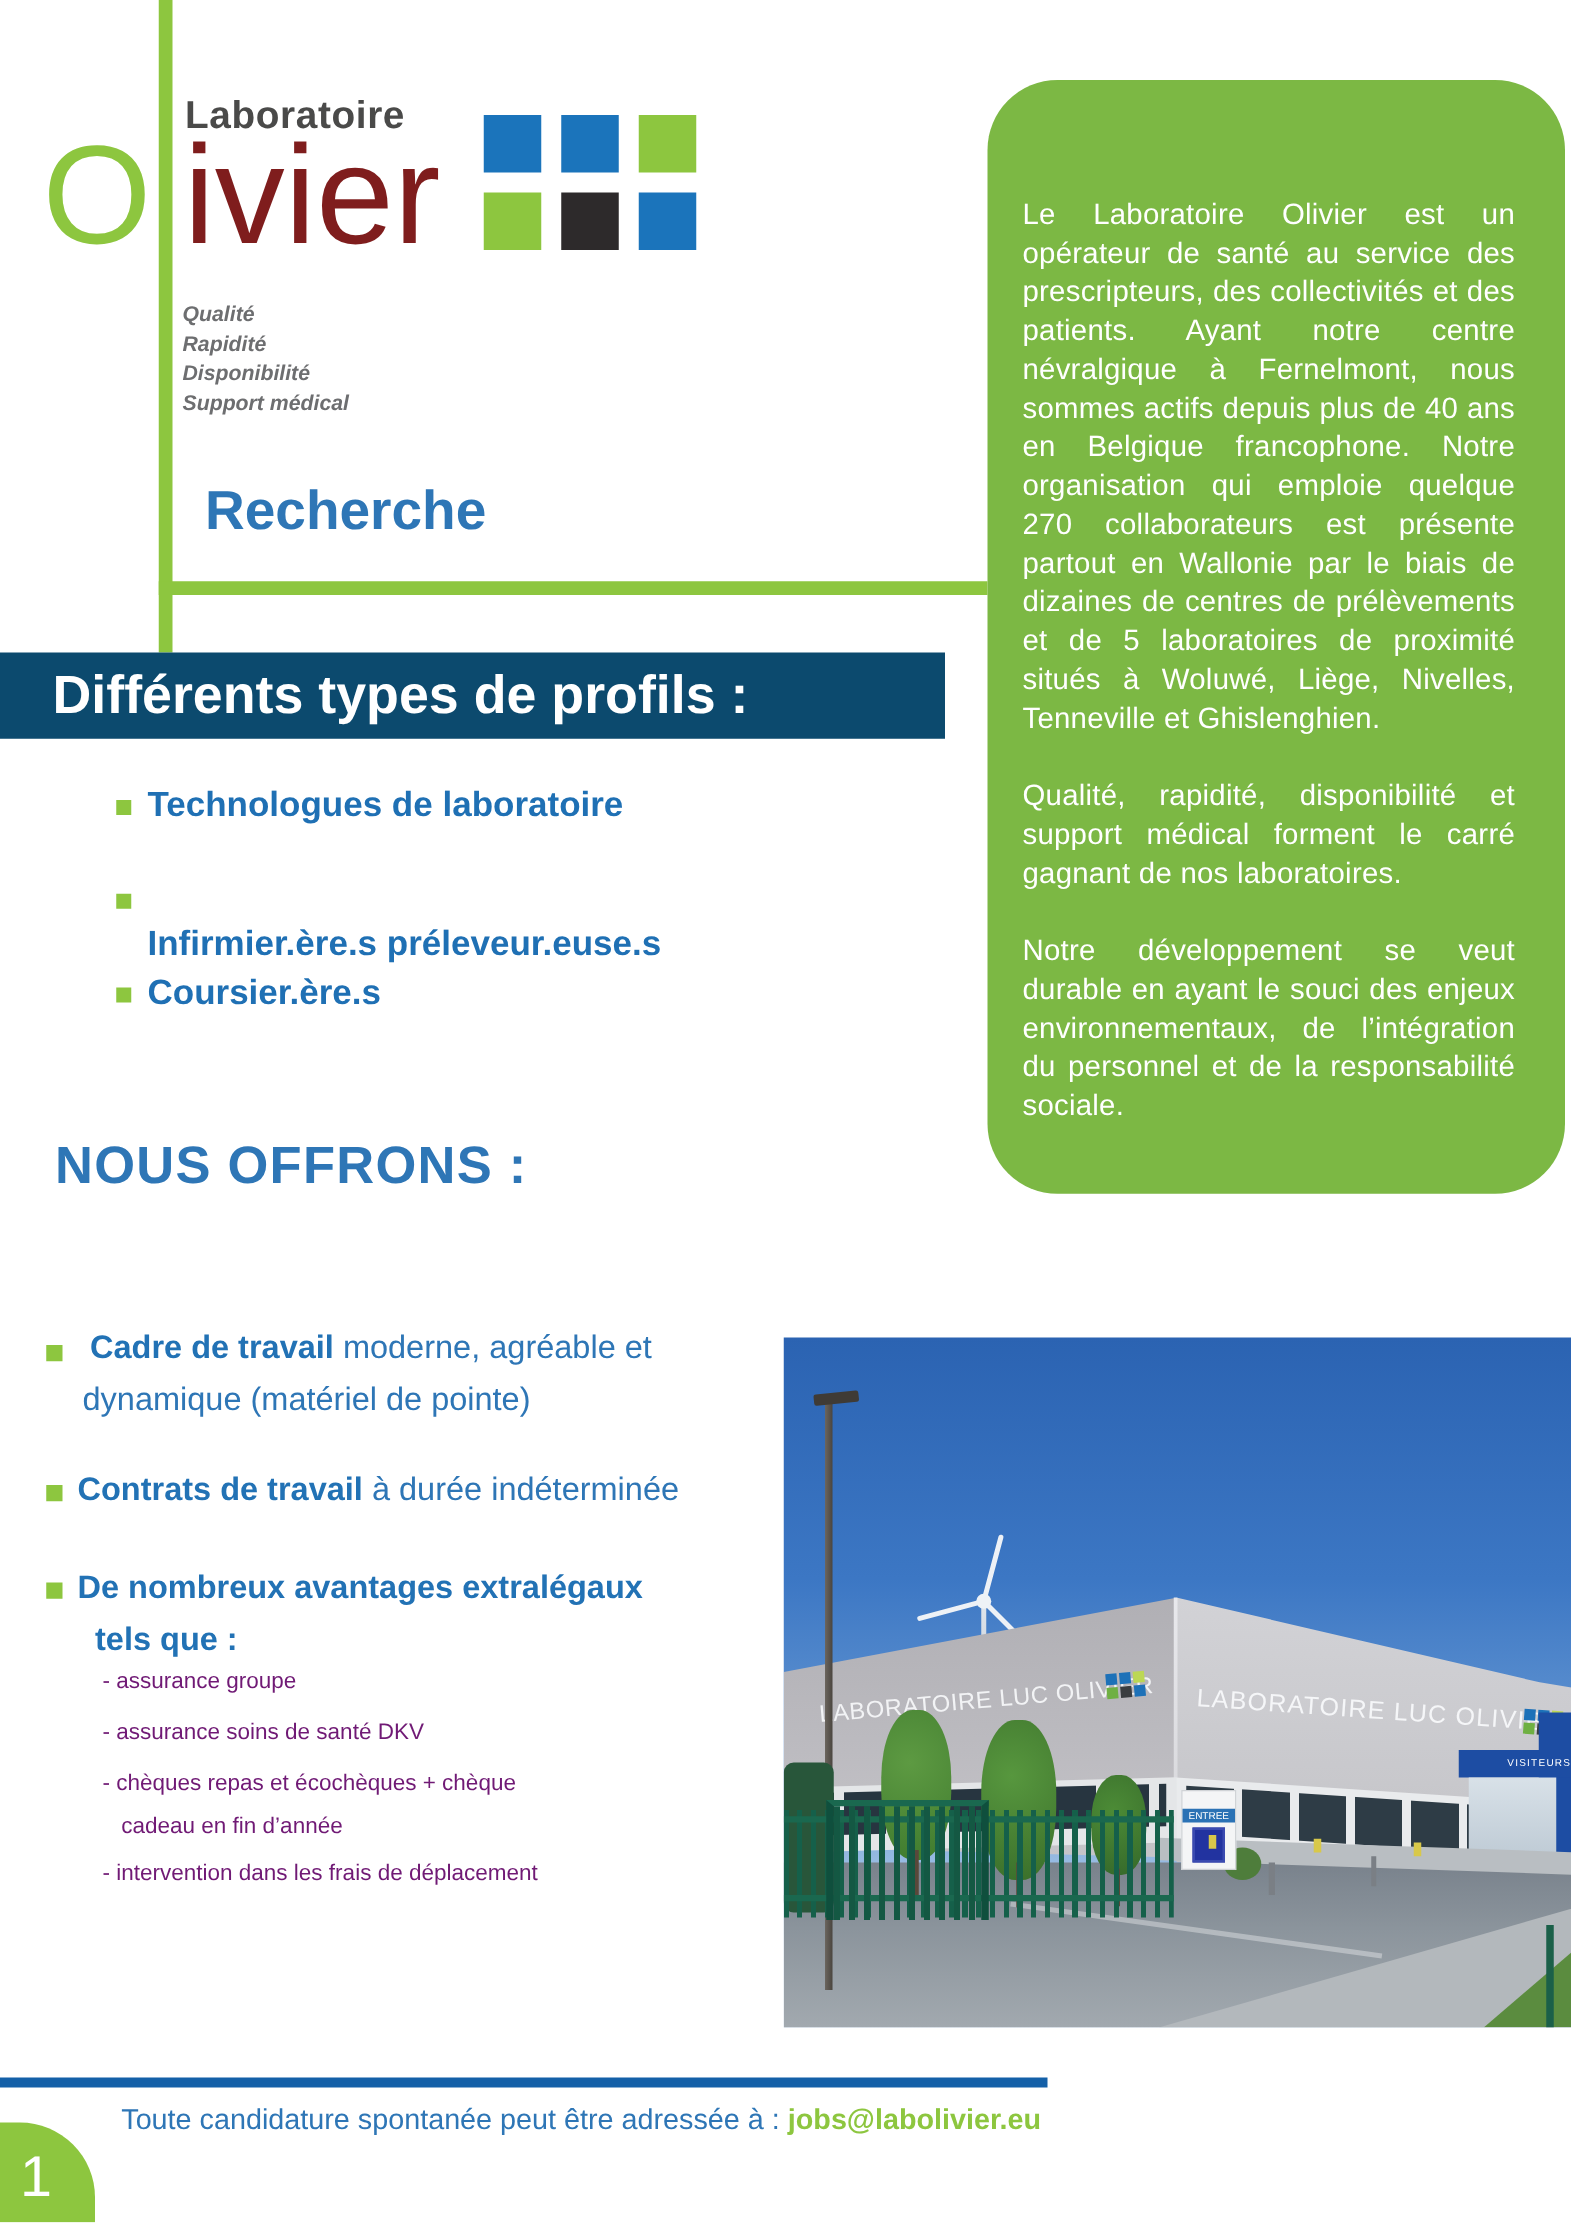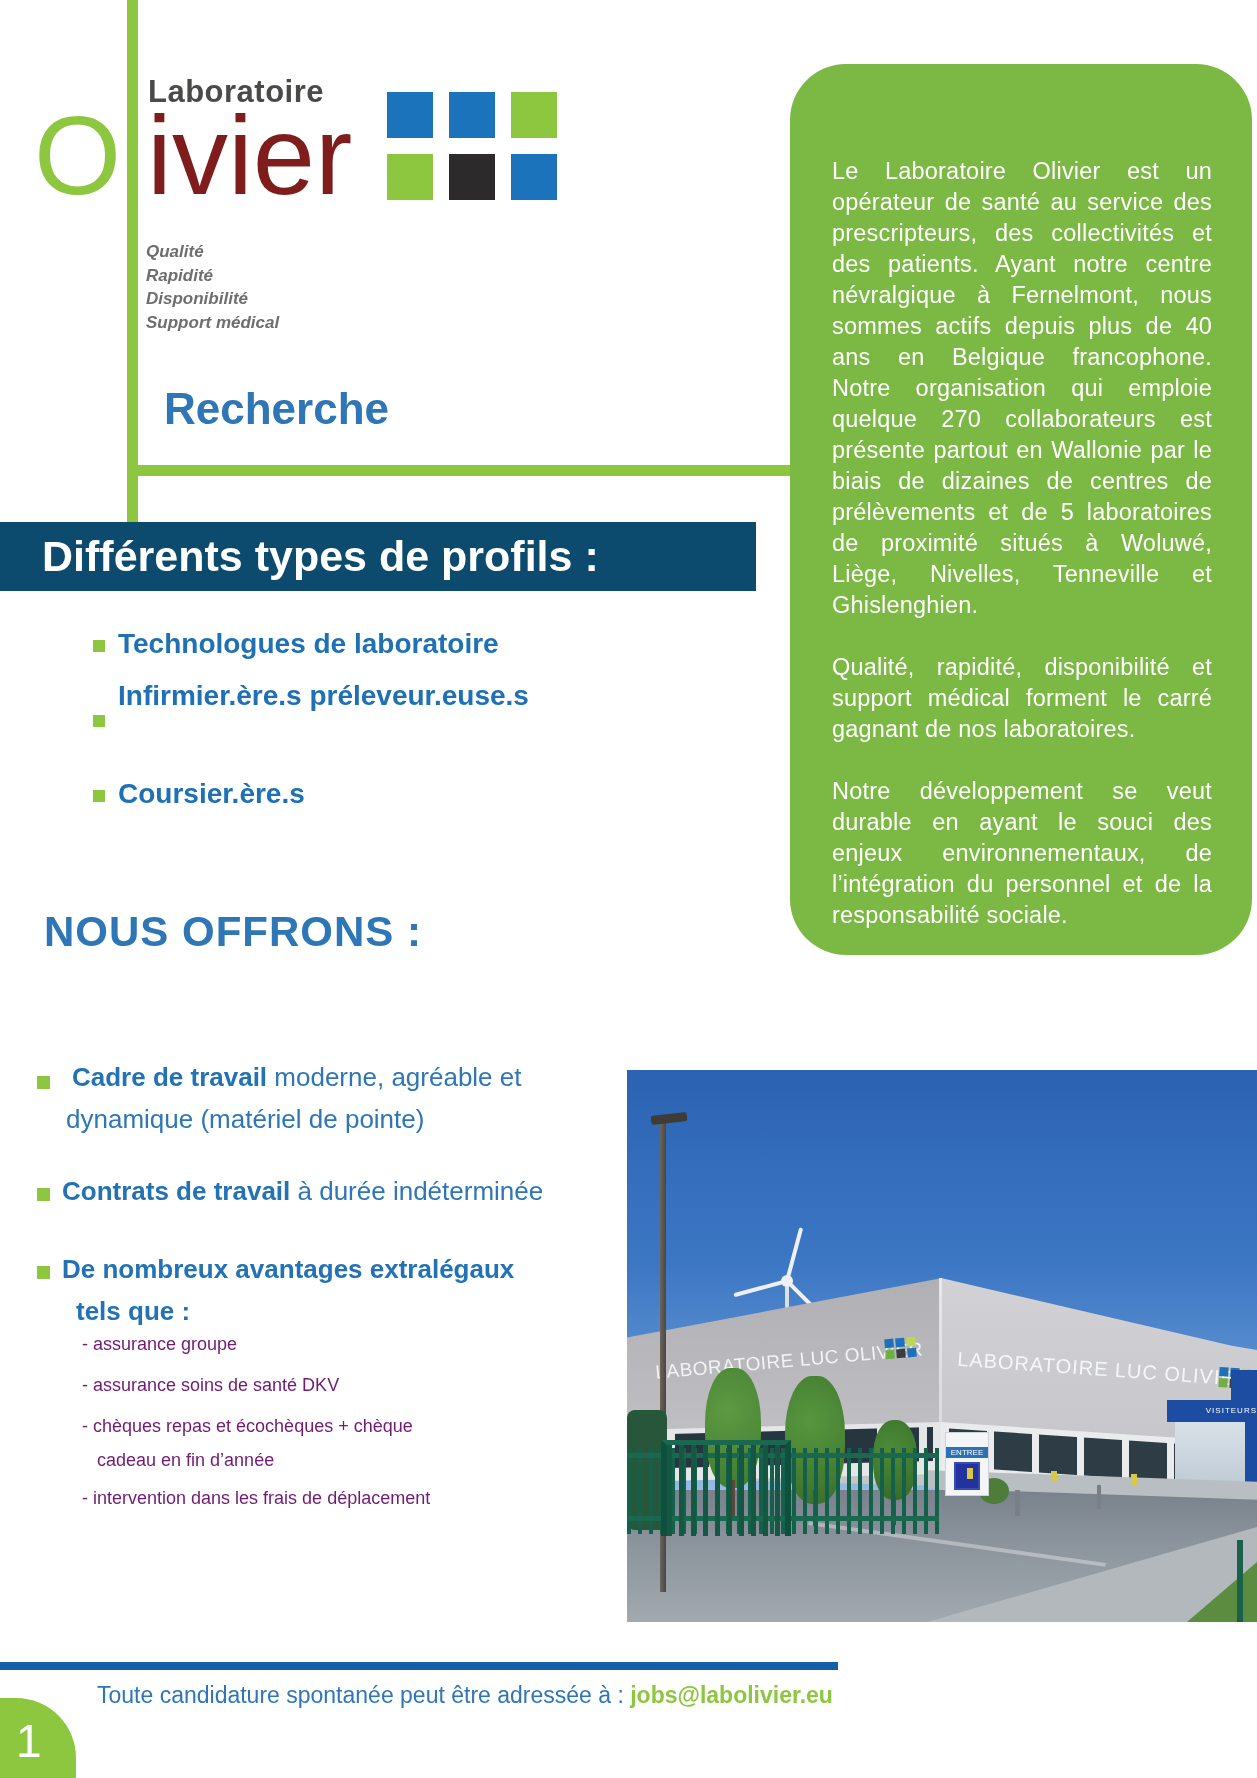--- a/index.html
+++ b/index.html
@@ -26,21 +26,21 @@
 
   
   .offers-h { left:44px; top:908px; font-size:42px; font-weight:700; color:#2e76b6; letter-spacing:1px; }
   .b-sq { left:37px; width:13px; height:13px; background:#8dc63f; }
   .btxt { font-size:26px; color:#2e76b6; white-space:nowrap; }
   .btxt b { font-weight:700; color:#2272b5; }
   .sub { font-size:18px; color:#701a75; white-space:nowrap; }
 
   
   .about { left:790px; top:64px; width:462px; height:891px; background:#7cb844; border-radius:56px;
-           padding:92px 40px 0 42px; }
+           padding:92px 40px 0 28px; }
   .about p { color:#fff; font-size:23.5px; line-height:31px; text-align:justify; letter-spacing:.2px;
              margin-bottom:31px; }
 
   
   .fline { left:0; top:1662px; width:838px; height:8px; background:#1460a8; }
   .ftext { left:97px; top:1682px; font-size:23px; color:#2e76b6; white-space:nowrap; }
   .ftext .mail { color:#8dc63f; font-weight:700; }
   .tab { left:0; top:1698px; width:76px; height:80px; background:#8dc63f; border-top-right-radius:60px;
          color:#fff; font-size:46px; padding:16px 0 0 16px; }
 
@@ -127,21 +127,21 @@
     <div>Support médical</div>
   </div>
   <div class="abs recherche">Recherche</div>
   <div class="abs hline" style="background: rgb(141, 198, 63);"></div>
 
   <div class="abs banner" style="background: #0c4a6e;">Différents types de profils :</div>
 
   <div class="abs p-sq" style="top: 640px; background: rgb(141, 198, 63);"></div>
   <div class="abs p-item" style="top:628px">Technologues de laboratoire</div>
   <div class="abs p-sq" style="top: 715px; background: rgb(141, 198, 63);"></div>
-  <div class="abs p-item" style="top:680px">Infirmier.ère.s préleveur.euse.s</div>
+  <div class="abs p-item" style="top:739px">Infirmier.ère.s préleveur.euse.s</div>
   <div class="abs p-sq" style="top: 790px; background: rgb(141, 198, 63);"></div>
   <div class="abs p-item" style="top:778px">Coursier.ère.s</div>
 
   <div class="abs offers-h">NOUS OFFRONS :</div>
 
   <div class="abs b-sq" style="top: 1076px; background: rgb(141, 198, 63);"></div>
   <div class="abs btxt" style="left:72px;top:1062px">
     <b>Cadre de travail</b><span> moderne, agréable et</span>
   </div>
   <div class="abs btxt" style="left:66px;top:1104px">dynamique (matériel de pointe)</div>

